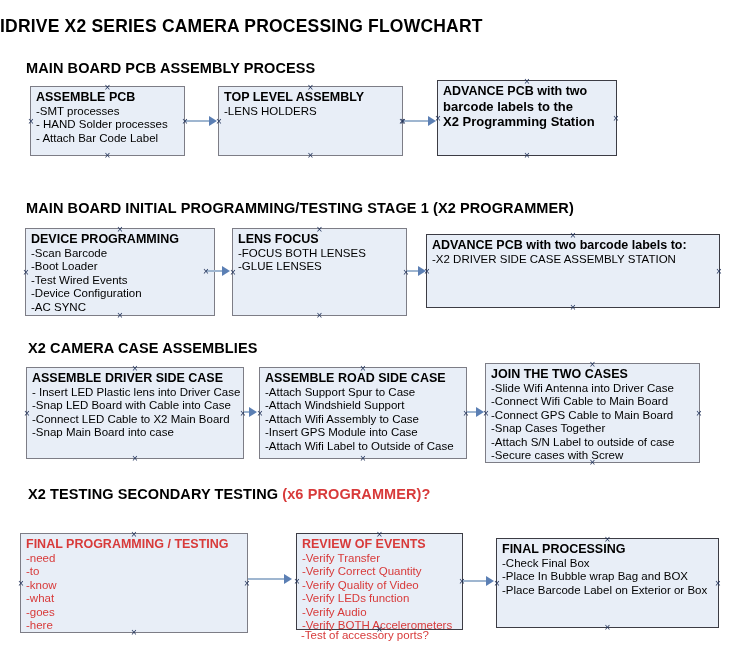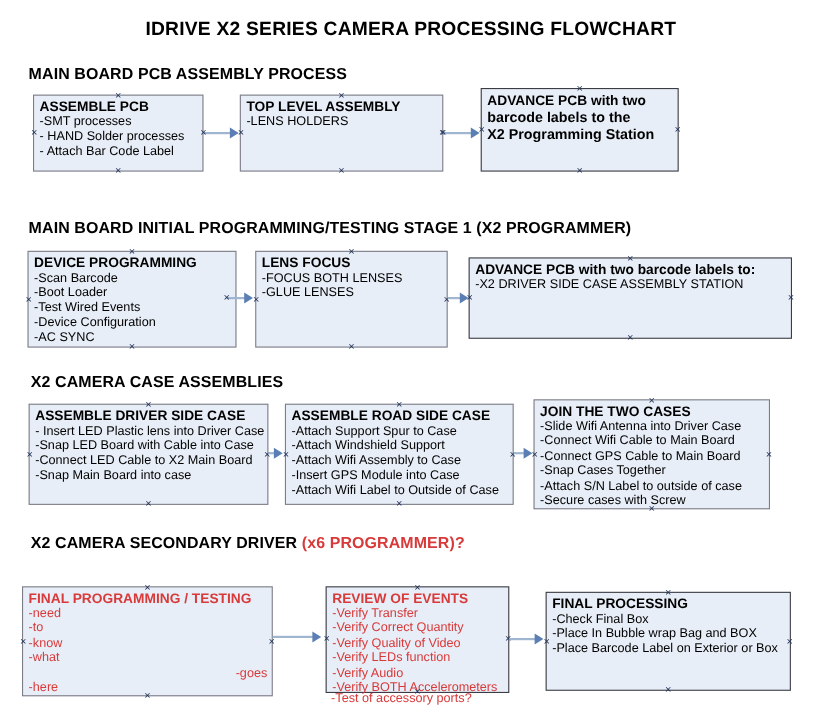--- a/index.html
+++ b/index.html
@@ -18,21 +18,20 @@
   .canvas {
     position: absolute;
     inset: 0;
   }
   
   .doc-title {
     position: absolute;
     left: 0;
     top: 16px;
     width: 747px;
-    text-align: center;
     font-size: 17.5px;
     font-weight: bold;
     letter-spacing: 0.2px;
   }
   .section-heading {
     position: absolute;
     font-size: 14.5px;
     font-weight: bold;
     letter-spacing: 0.1px;
     white-space: nowrap;
@@ -238,30 +237,30 @@
     <span class="handle" style="left:0; top:50%;"></span>
     <span class="handle" style="left:100%; top:50%;"></span>
   </div>
 
   <div class="conn" style="left:244px; top:411px; width:8px;"></div>
   <div class="conn-head" style="left:249px; top:407px;"></div>
   <div class="conn" style="left:467px; top:411px; width:11px;"></div>
   <div class="conn-head" style="left:476px; top:407px;"></div>
 
   <div class="section-heading" style="left:28px; top:486px;">
-    <span>X2 CAMERA SECONDARY DRIVER </span><span class="accent">(x6 PROGRAMMER)?</span>
+    <span>X2 TESTING SECONDARY TESTING </span><span class="accent">(x6 PROGRAMMER)?</span>
   </div>
 
   <div class="box" style="left:20px; top:533px; width:228px; height:100px;">
     <div class="box-title" style="color:#d83a3a;">FINAL PROGRAMMING / TESTING</div>
     <div class="box-line" style="color:#d83a3a;">-need</div>
     <div class="box-line" style="color:#d83a3a;">-to</div>
     <div class="box-line" style="color:#d83a3a;">-know</div>
     <div class="box-line" style="color:#d83a3a;">-what</div>
-    <div class="box-line" style="color:#d83a3a;text-align:right;">-goes</div>
+    <div class="box-line" style="color:#d83a3a;">-goes</div>
     <div class="box-line" style="color:#d83a3a;">-here</div>
     <span class="handle" style="left:50%; top:0;"></span>
     <span class="handle" style="left:50%; top:100%;"></span>
     <span class="handle" style="left:0; top:50%;"></span>
     <span class="handle" style="left:100%; top:50%;"></span>
   </div>
 
   <div class="box dark-edge" style="left:296px; top:533px; width:167px; height:97px;">
     <div class="box-title" style="color:#d83a3a;">REVIEW OF EVENTS</div>
     <div class="box-line" style="color:#d83a3a;">-Verify Transfer</div>

